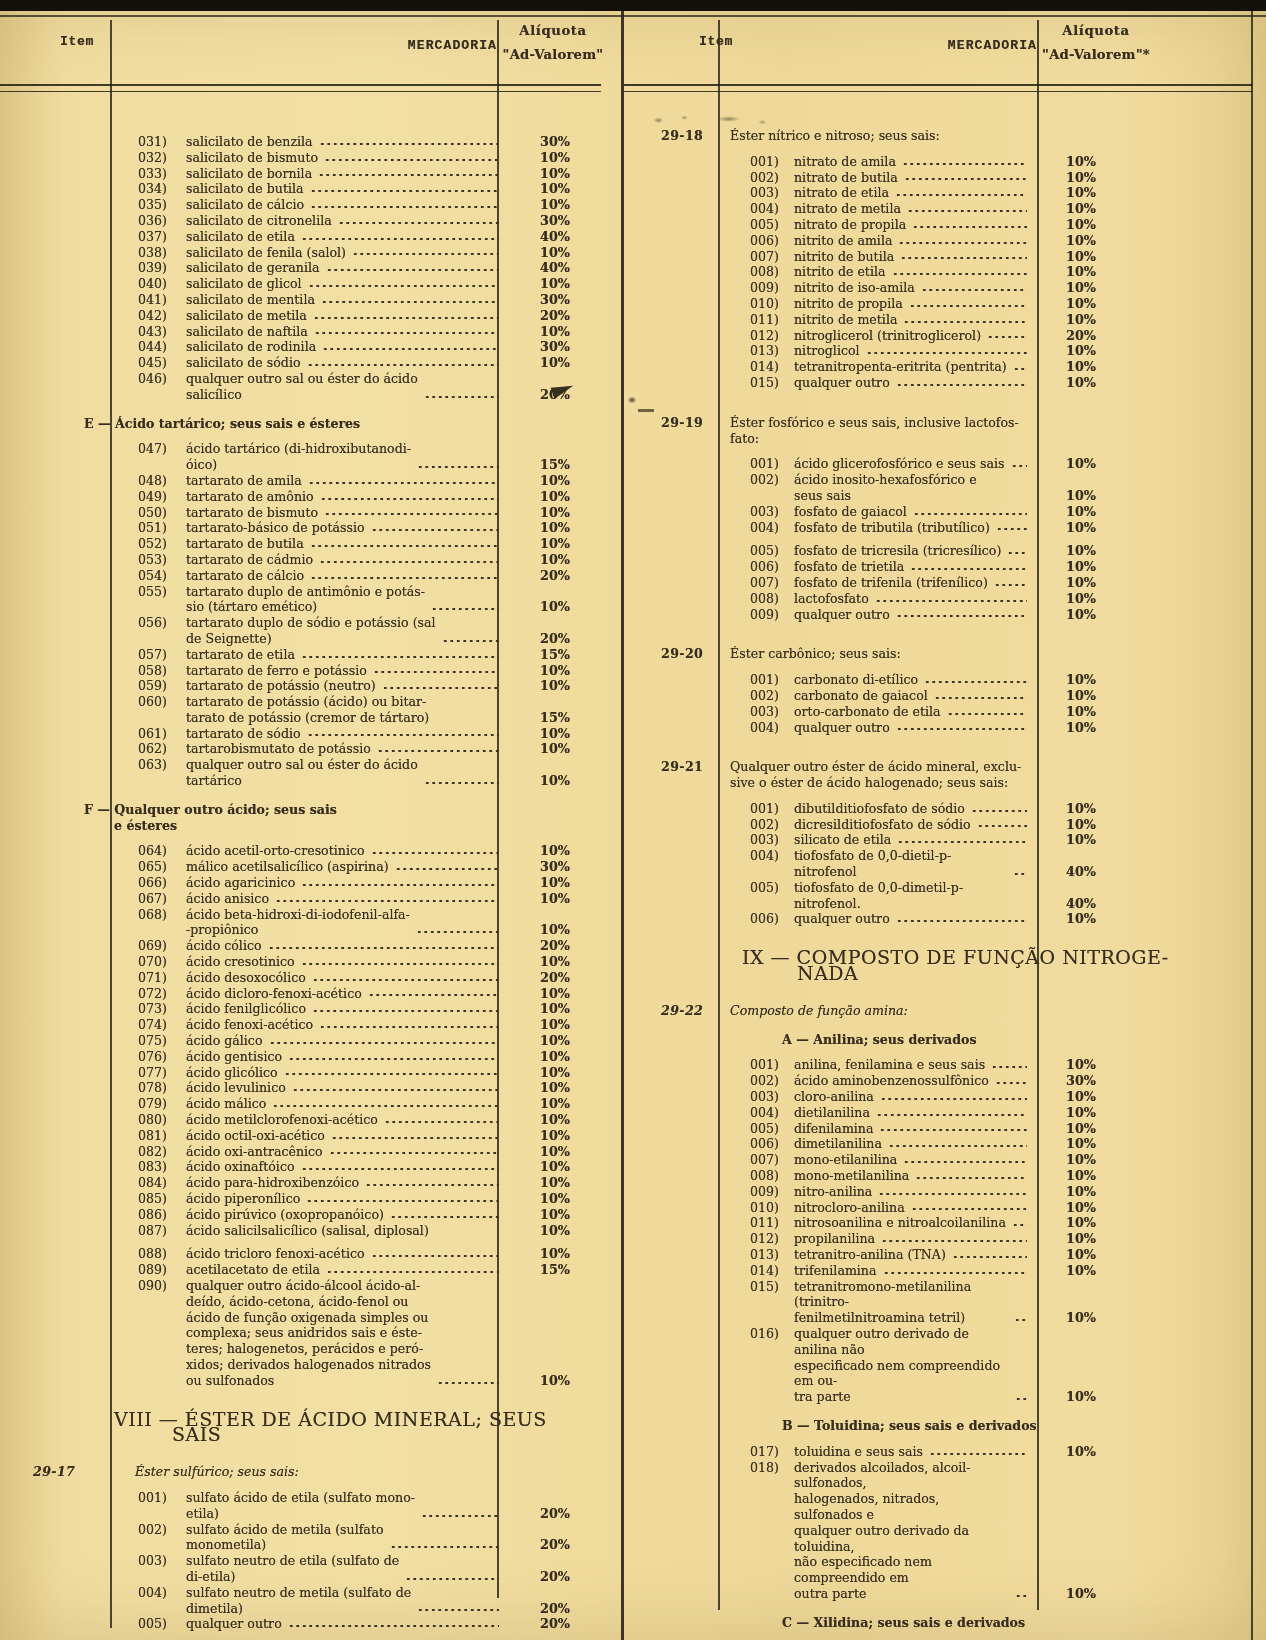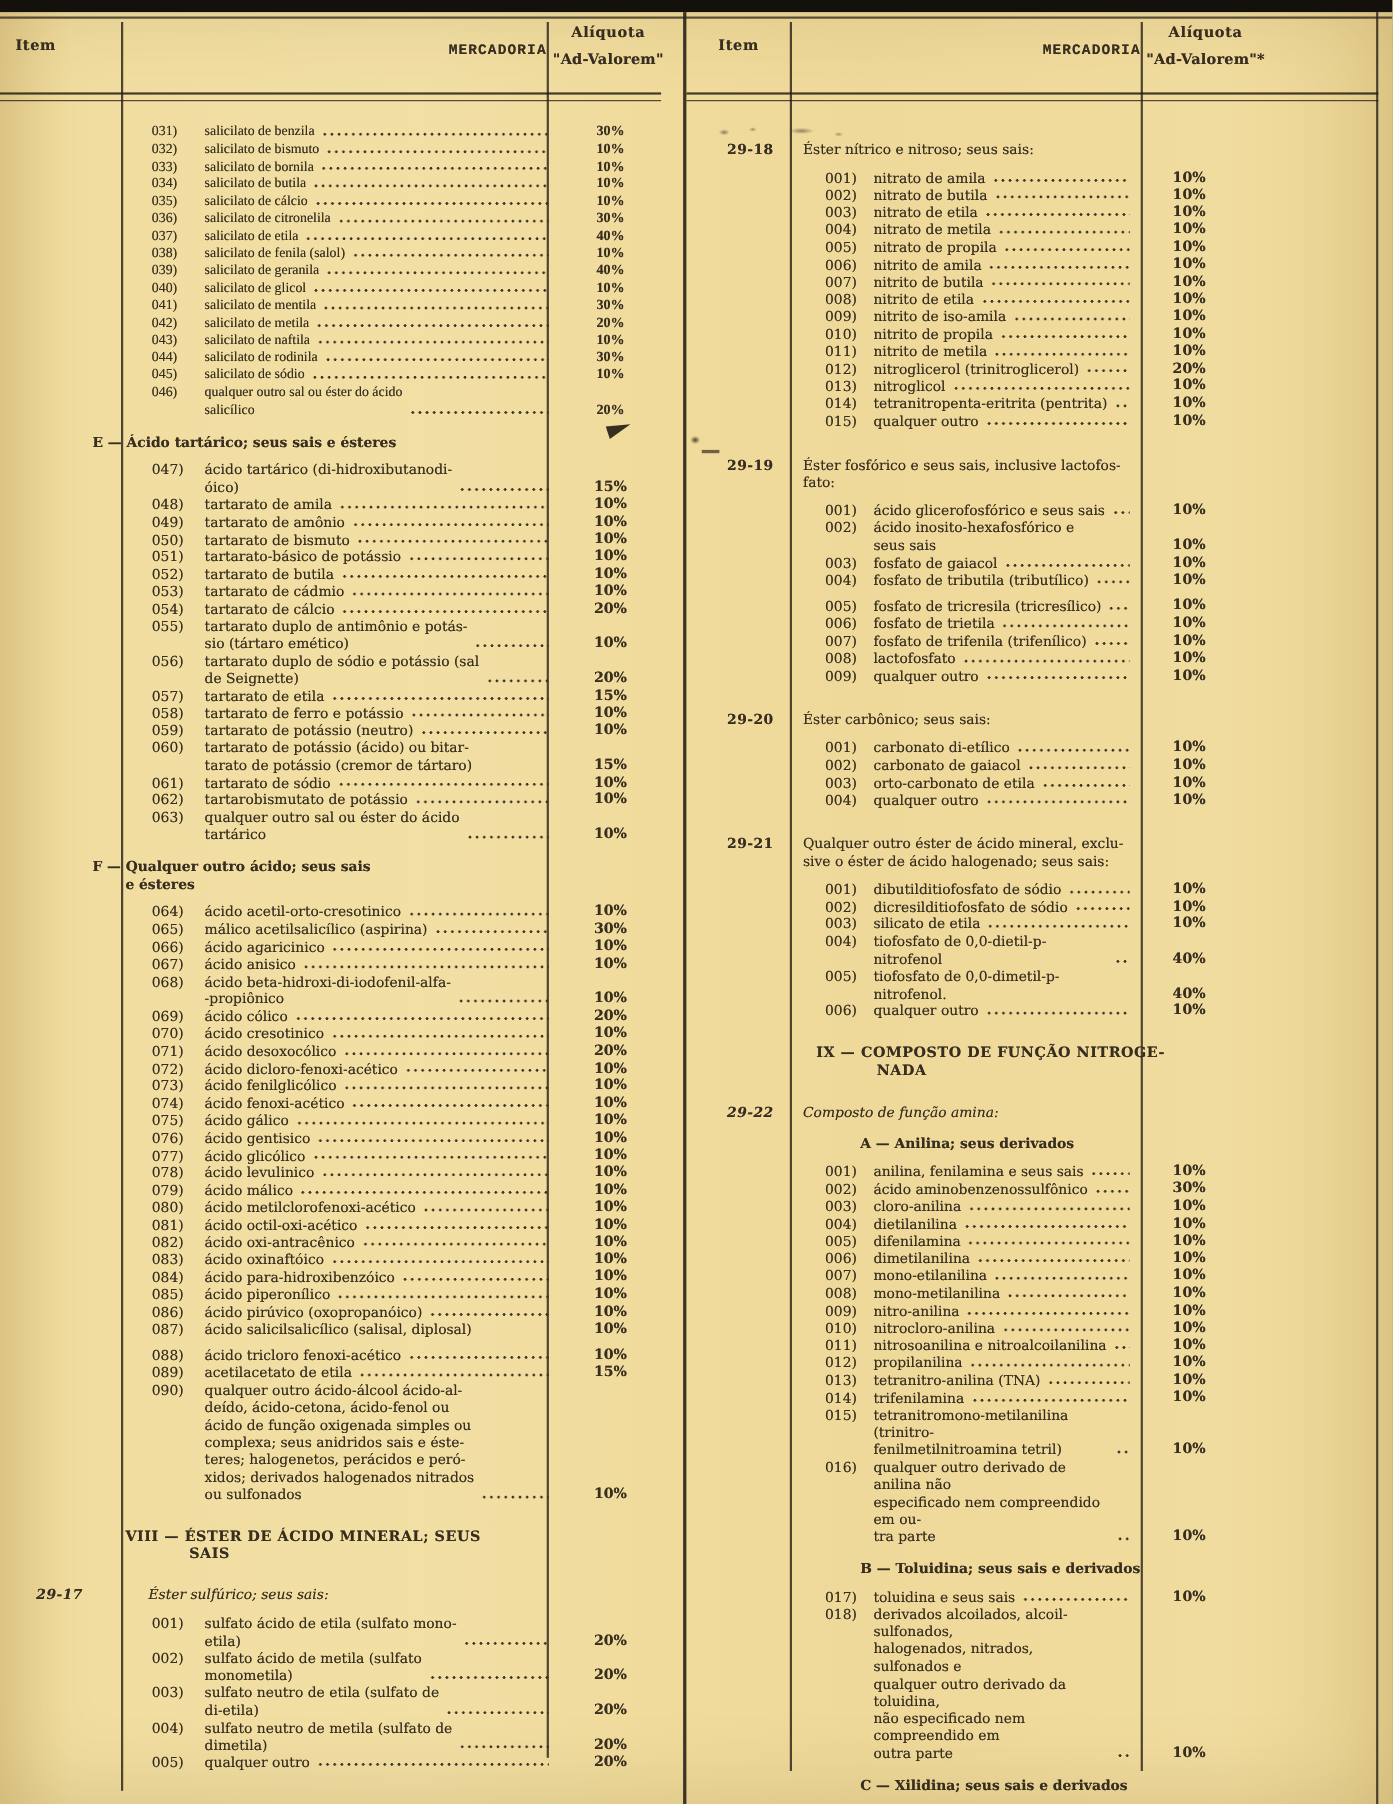--- a/index.html
+++ b/index.html
@@ -21,21 +21,21 @@
   .v-redge{left:1251px;top:11px;height:1629px;}
   
   .hrule{position:absolute;top:84px;height:5px;border-top:2px solid #241e14;border-bottom:1px solid #241e14;opacity:.85;}
   .hrule-lp{left:0;width:601px;}
   .hrule-rp{left:624px;width:629px;}
   
   .page{position:absolute;top:0;height:1640px;}
   .lp{left:0;width:617px;}
   .rp{left:617px;width:649px;}
   .phead{position:absolute;top:0;left:0;right:0;font-weight:700;font-size:13.2px;letter-spacing:.6px;}
-  .ph-item{position:absolute;top:34px;text-align:left;}
+  .ph-item{position:absolute;top:34px;text-align:right;font-family:Liberation Mono, monospace;}
   .lp .ph-item{left:14px;width:80px;}
   .rp .ph-item{left:36px;width:80px;}
   .ph-merc{position:absolute;top:38px;text-align:right;letter-spacing:1px;font-family:Liberation Mono, monospace;}
   .lp .ph-merc{left:110px;width:387px;}
   .rp .ph-merc{left:101px;width:319px;}
   .ph-aliq{position:absolute;top:22px;text-align:center;line-height:17px;}
   .lp .ph-aliq{left:497px;width:112px;}
   .rp .ph-aliq{left:420px;width:118px;}
   .ph-aliq .l2{margin-top:7px;letter-spacing:.2px;}
   
@@ -49,35 +49,35 @@
   .desc{flex:0 1 auto;white-space:pre-line;padding-right:3px;}
   .lead{flex:1 1 14px;min-width:12px;align-self:stretch;margin:0 4px 4px 3px;
         background:radial-gradient(circle,#3b3226 1.15px,rgba(0,0,0,0) 1.4px) repeat-x left bottom/6.5px 4px;}
   .lead.nodots{background:none;}
   .pct{font-weight:700;text-align:center;align-self:flex-end;font-size:12.8px;}
   .lp .pct{flex:0 0 104px;}
   .rp .pct{flex:0 0 100px;}
   .sp{flex:0 0 10px;}
   .rp .sp{flex:0 0 135px;}
   .items{margin-top:10px;}
-  .pbody > .items:first-child{margin-top:8px;font-family:Liberation Serif, serif;}
+  .pbody > .items:first-child{margin-top:30px;}
   .items + .items{margin-top:8px;}
   .trow{display:flex;align-items:flex-start;margin-top:24px;}
   .code{font-weight:700;box-sizing:border-box;letter-spacing:.4px;}
   .lp .code{flex:0 0 110px;padding-left:33px;}
   .rp .code{flex:0 0 101px;padding-left:44px;}
   .tdesc{flex:1 1 auto;white-space:pre-line;}
   .lp .trow .tdesc{padding-left:25px;}
   .rp .trow .tdesc{padding-left:12px;}
   .sp2{flex:0 0 114px;}
   .rp .sp2{flex:0 0 235px;}
   .sub{font-weight:700;white-space:pre-line;margin:13px 0 10px;}
   .lp .sub{padding-left:114px;text-indent:-30px;}
   .rp .sub{padding-left:165px;}
-  .sec{font-weight:700;white-space:pre-line;margin-top:23px;letter-spacing:.5px;font-size:13px;}
+  .sec{font-weight:400;white-space:pre-line;margin-top:23px;letter-spacing:.5px;font-size:19px;}
   .lp .sec{padding-left:172px;text-indent:-58px;}
   .rp .sec{padding-left:180px;text-indent:-55px;}
   .sec + .trow{margin-top:21px;font-style:italic;}
   
   .smudge{position:absolute;left:648px;top:106px;width:130px;height:26px;filter:blur(.6px);
     background:
       radial-gradient(ellipse 7px 4px at 8% 55%,rgba(62,50,36,.55),rgba(0,0,0,0) 70%),
       radial-gradient(ellipse 5px 3px at 28% 45%,rgba(62,50,36,.45),rgba(0,0,0,0) 70%),
       radial-gradient(ellipse 16px 4px at 62% 50%,rgba(62,50,36,.5),rgba(0,0,0,0) 72%),
       radial-gradient(ellipse 6px 3px at 88% 62%,rgba(62,50,36,.4),rgba(0,0,0,0) 70%);}

